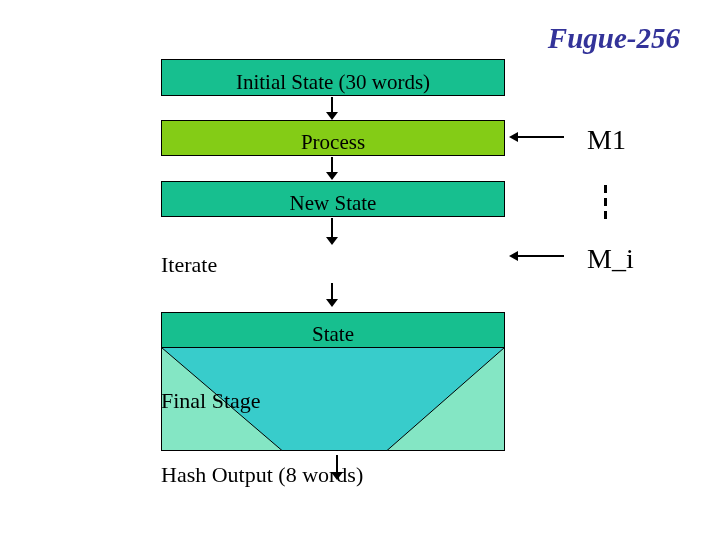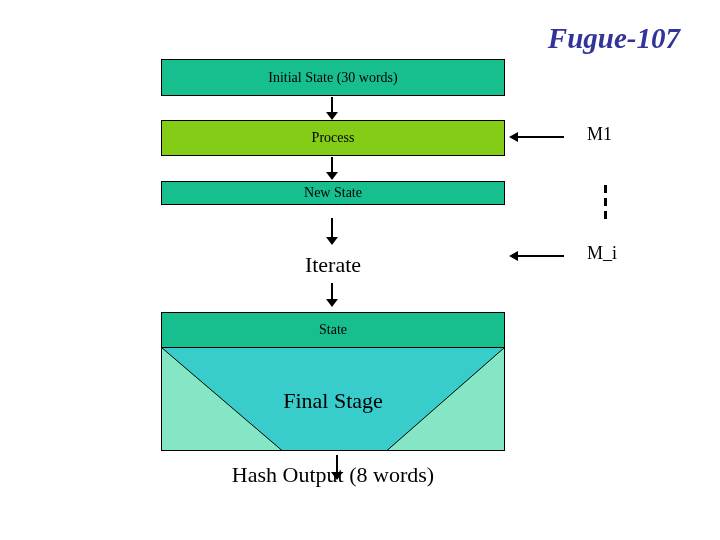--- a/index.html
+++ b/index.html
@@ -7,31 +7,31 @@
     position:relative;width:720px;height:540px;background:#ffffff;
     font-family:"Liberation Serif", serif;overflow:hidden;
   }
   .title{
     position:absolute;top:22px;right:40px;
     font-size:29px;font-weight:bold;font-style:italic;
     color:#333399;white-space:nowrap;
   }
   .box{
     position:absolute;left:161px;width:344px;box-sizing:border-box;
-    border:1px solid #000;display:flex;align-items:center;justify-content:center;
-    font-size:14px;color:#000;
+    border:1px solid #000;display:flex;align-items:flex-end;justify-content:center;
+    font-size:21px;color:#000;
   }
   .green{background:#17bf8f;}
   .teal{background:#84cc16;}
   .boxA{top:59px;height:37px;}
   .boxB{top:120px;height:36px;}
-  .boxC{top:181px;height:24px;}
+  .boxC{top:181px;height:36px;}
   .boxD{top:312px;height:36px;}
   .plain-label{
-    position:absolute;left:161px;width:344px;text-align:center;
+    position:absolute;left:161px;width:344px;
     font-size:22px;color:#000;
   }
   .iterate{top:252px;}
   .hash-output{top:462px;}
   .final-stage{top:388px;}
   .funnel{position:absolute;left:161px;top:347px;width:344px;height:104px;}
   .varrow{
     position:absolute;width:12px;display:flex;flex-direction:column;align-items:center;
   }
   .vshaft{width:2px;flex:1 1 auto;background:#000;}
@@ -43,35 +43,35 @@
   .harrow{
     position:absolute;height:12px;display:flex;flex-direction:row;align-items:center;
   }
   .hhead{
     width:0;height:0;flex:0 0 auto;
     border-top:5px solid transparent;border-bottom:5px solid transparent;
     border-right:9px solid #000;
   }
   .hshaft{height:2px;flex:1 1 auto;background:#000;}
   .mlabel{
-    position:absolute;left:587px;font-size:18px;color:#000;white-space:nowrap;
+    position:absolute;left:587px;font-size:28px;color:#000;white-space:nowrap;
   }
   .m1{top:124px;}
   .mi{top:243px;text-align:center;}
   .dashline{
     position:absolute;left:604px;top:185px;width:3px;height:39px;
     background:repeating-linear-gradient(to bottom,#000 0 8px,transparent 8px 13px);
   }
 </style>
 </head>
 <body>
 
 <div class="slide">
 
-  <div class="title">Fugue-107</div>
+  <div class="title">Fugue-256</div>
 
   <div class="box green boxA">
     <span>Initial State (30 words)</span>
   </div>
 
   <div class="varrow" style="left:326px;top:97px;height:23px">
     <div class="vshaft"></div>
     <div class="vhead"></div>
   </div>
 

